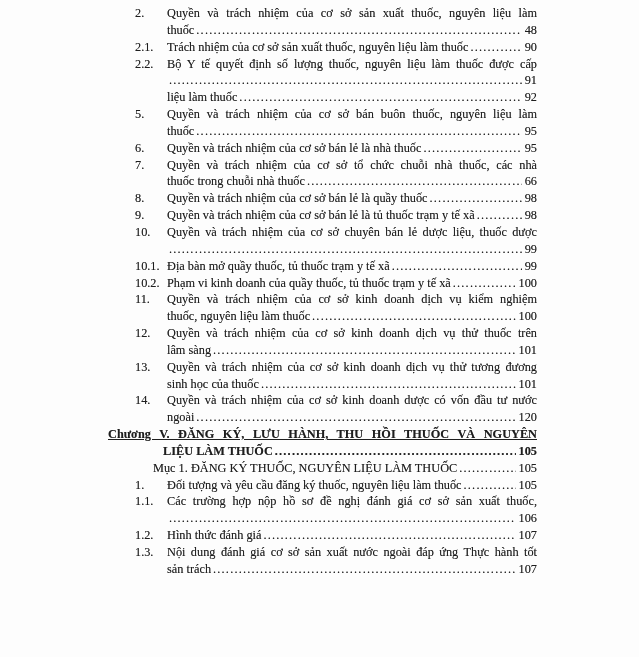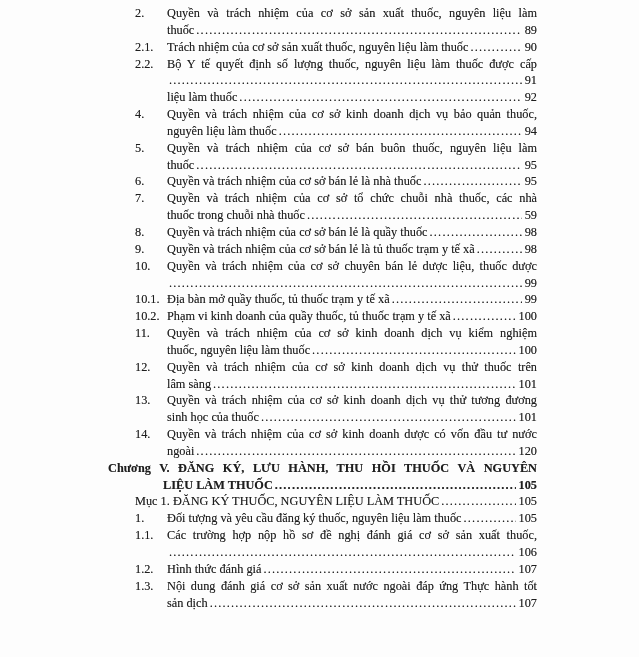--- a/index.html
+++ b/index.html
@@ -33,74 +33,68 @@
   .txt{white-space:nowrap;}
   .dotlead{
     flex:1 1 auto;min-width:0;overflow:hidden;white-space:nowrap;
     padding-left:2px;letter-spacing:1.2px;
   }
   .dotlead::after{
     content:"..................................................................................................................................................................................................................";
   }
   .pg{flex:0 0 auto;padding-left:3px;}
   
-  .chapter1{font-weight:bold;margin-left:-27px;}
+  .chapter1{font-weight:bold;margin-left:-27px;text-decoration:underline;}
   .chapter2{font-weight:bold;margin-left:28px;}
-  .muc{margin-left:0;}
+  .muc{margin-left:18px;}
 </style>
 </head>
 <body>
 
 <div class="page">
   <div class="toc">
       <div class="line first"><span class="num">2.</span><span class="txt">Quyền và trách nhiệm của cơ sở sản xuất thuốc, nguyên liệu làm</span></div>
       <div class="line cont">
         <span class="txt">thuốc</span>
         <span class="dotlead"></span>
-        <span class="pg">89</span>
+        <span class="pg">48</span>
       </div>
       <div class="line single">
         <span class="num">2.1.</span>
         <span class="txt">Trách nhiệm của cơ sở sản xuất thuốc, nguyên liệu làm thuốc</span>
         <span class="dotlead"></span>
         <span class="pg">90</span>
       </div>
       <div class="line first"><span class="num">2.2.</span><span class="txt">Bộ Y tế quyết định số lượng thuốc, nguyên liệu làm thuốc được cấp</span></div>
       <div class="line cont">
         <span class="dotlead"></span>
         <span class="pg">91</span>
       </div>
       <div class="line cont">
         <span class="txt">liệu làm thuốc</span>
         <span class="dotlead"></span>
         <span class="pg">92</span>
       </div>
-      <div class="line first"><span class="num">4.</span><span class="txt">Quyền và trách nhiệm của cơ sở kinh doanh dịch vụ bảo quản thuốc,</span></div>
-      <div class="line cont">
-        <span class="txt">nguyên liệu làm thuốc</span>
-        <span class="dotlead"></span>
-        <span class="pg">94</span>
-      </div>
       <div class="line first"><span class="num">5.</span><span class="txt">Quyền và trách nhiệm của cơ sở bán buôn thuốc, nguyên liệu làm</span></div>
       <div class="line cont">
         <span class="txt">thuốc</span>
         <span class="dotlead"></span>
         <span class="pg">95</span>
       </div>
       <div class="line single">
         <span class="num">6.</span>
         <span class="txt">Quyền và trách nhiệm của cơ sở bán lẻ là nhà thuốc</span>
         <span class="dotlead"></span>
         <span class="pg">95</span>
       </div>
       <div class="line first"><span class="num">7.</span><span class="txt">Quyền và trách nhiệm của cơ sở tổ chức chuỗi nhà thuốc, các nhà</span></div>
       <div class="line cont">
         <span class="txt">thuốc trong chuỗi nhà thuốc</span>
         <span class="dotlead"></span>
-        <span class="pg">59</span>
+        <span class="pg">66</span>
       </div>
       <div class="line single">
         <span class="num">8.</span>
         <span class="txt">Quyền và trách nhiệm của cơ sở bán lẻ là quầy thuốc</span>
         <span class="dotlead"></span>
         <span class="pg">98</span>
       </div>
       <div class="line single">
         <span class="num">9.</span>
         <span class="txt">Quyền và trách nhiệm của cơ sở bán lẻ là tủ thuốc trạm y tế xã</span>
@@ -172,18 +166,18 @@
         <span class="pg">106</span>
       </div>
       <div class="line single">
         <span class="num">1.2.</span>
         <span class="txt">Hình thức đánh giá</span>
         <span class="dotlead"></span>
         <span class="pg">107</span>
       </div>
       <div class="line first"><span class="num">1.3.</span><span class="txt">Nội dung đánh giá cơ sở sản xuất nước ngoài đáp ứng Thực hành tốt</span></div>
       <div class="line cont">
-        <span class="txt">sản dịch</span>
+        <span class="txt">sản trách</span>
         <span class="dotlead"></span>
         <span class="pg">107</span>
       </div>
     </div>
 </div>
 
 </body></html>

